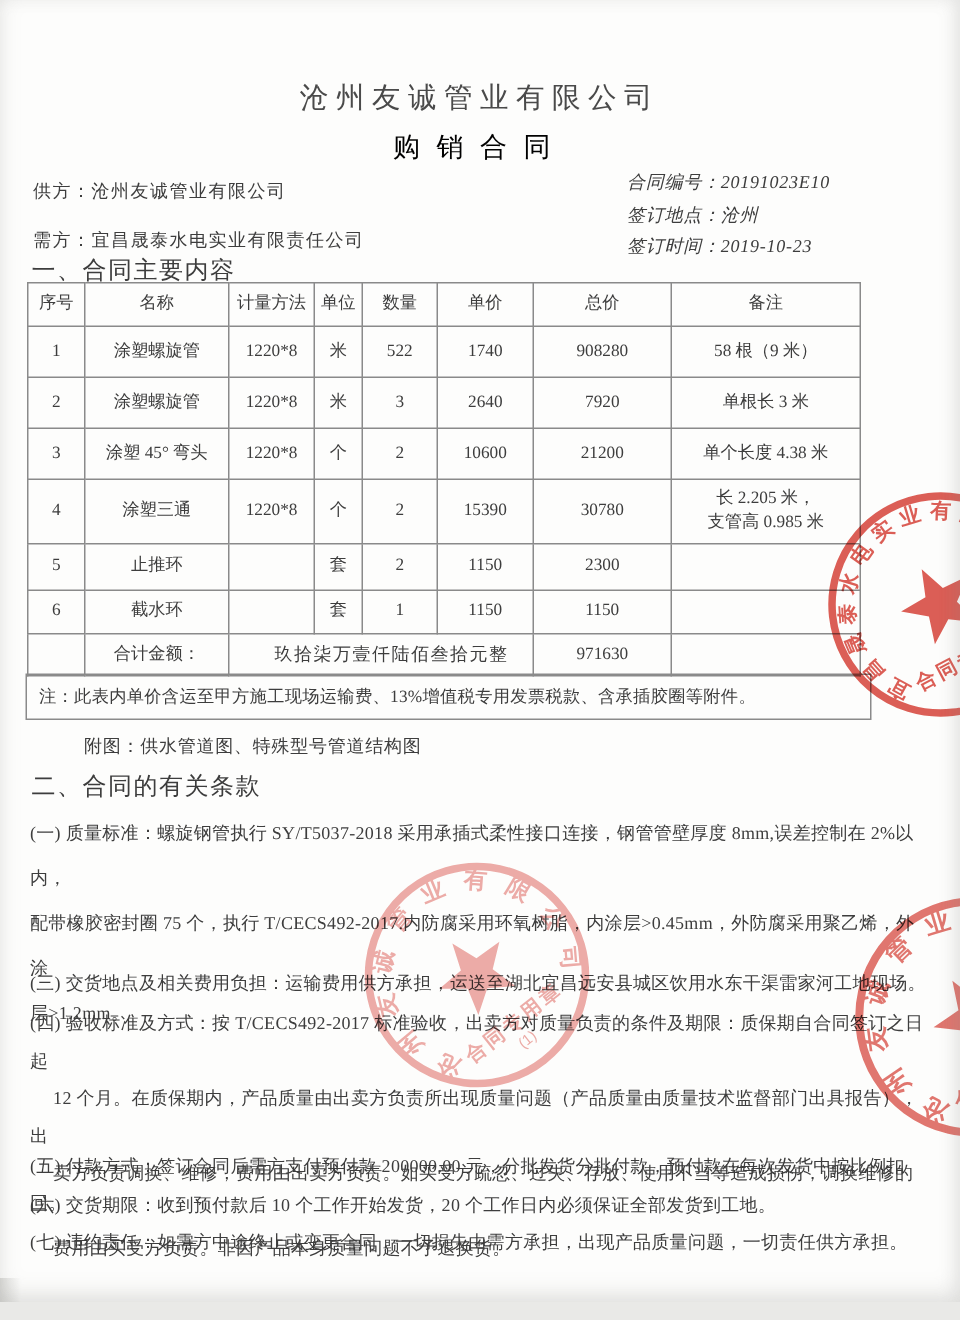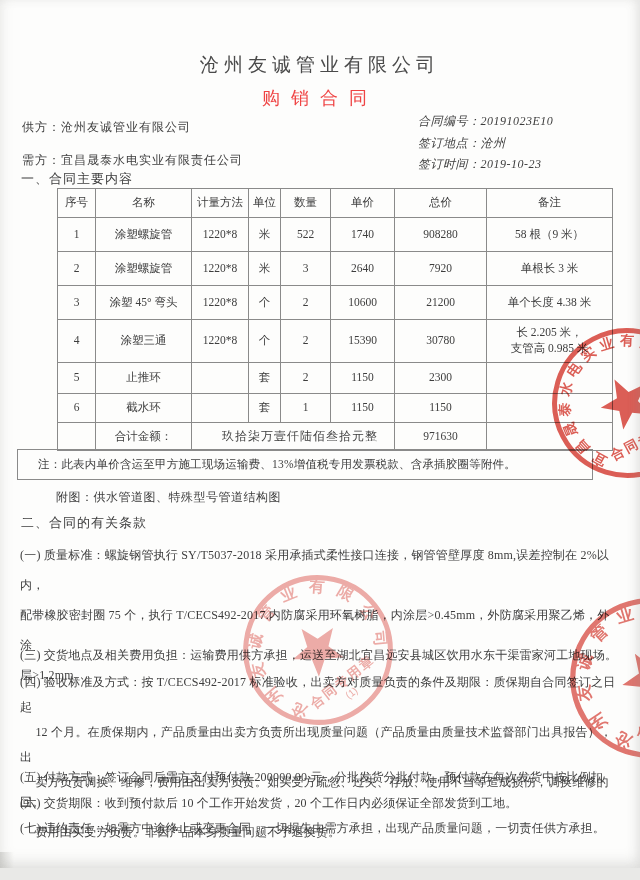--- a/index.html
+++ b/index.html
@@ -6,37 +6,37 @@
   .page{
     position:relative;width:640px;height:868px;margin:0 auto;
     background:#fdfdfc;overflow:hidden;
     font-family:"Liberation Serif","DejaVu Serif",serif;
     color:#3d3d3d;
   }
   .page::after{content:"";position:absolute;inset:0;pointer-events:none;
     box-shadow:inset 0 -6px 14px rgba(120,120,115,.18), inset -4px 0 10px rgba(150,150,145,.10);}
   .abs{position:absolute;}
   .doc-title{left:0;right:0;top:52px;text-align:center;font-size:19px;letter-spacing:5px;color:#4a4a4a;}
-  .doc-subtitle{left:0;right:0;top:86px;text-align:center;font-size:18px;letter-spacing:11px;color:#ef4444;}
+  .doc-subtitle{left:0;right:0;top:86px;text-align:center;font-size:18px;letter-spacing:11px;color:#000000;}
   .party-line{left:22px;font-size:12px;letter-spacing:1px;text-align:center;}
   .meta-line{left:418px;font-size:12px;letter-spacing:.5px;font-style:italic;}
-  .section-title{left:21px;font-size:13px;letter-spacing:1px;}
-  table.items{position:absolute;left:18px;top:188px;width:555px;border-collapse:collapse;table-layout:fixed;margin-left:39px;}
+  .section-title{left:21px;font-size:16px;letter-spacing:1px;}
+  table.items{position:absolute;left:18px;top:188px;width:555px;border-collapse:collapse;table-layout:fixed;}
   table.items th,table.items td{
     border:1px solid #8a8a8a;padding:0 2px;text-align:center;vertical-align:middle;
     font-size:11.5px;font-weight:normal;white-space:pre-line;line-height:1.35;overflow:hidden;
   }
   table.items thead tr{height:29px;}
   table.items tbody tr{height:34px;}
   table.items tbody tr:nth-child(4){height:43px;}
   table.items tbody tr:nth-child(5){height:31px;}
   table.items tbody tr:nth-child(6){height:29px;}
   table.items tfoot tr{height:28px;}
   .note-box{left:17px;top:449px;width:554px;height:29px;border:1px solid #8a8a8a;
-    display:flex;align-items:center;padding-left:20px;font-size:11.5px;letter-spacing:.2px;background:transparent;}
+    display:flex;align-items:center;padding-left:8px;font-size:11.5px;letter-spacing:.2px;background:transparent;}
   .attachment-line{left:20px;top:489px;font-size:12px;letter-spacing:.5px;padding-left:36px;}
   .term{left:20px;width:600px;font-size:12px;line-height:25px;white-space:pre-wrap;letter-spacing:.2px;}
   .term.lh27{line-height:30px;}
   .stamp{position:absolute;color:#d9493f;mix-blend-mode:multiply;pointer-events:none;}
   .stamp svg text{font-family:"Liberation Sans","DejaVu Sans",sans-serif;}
   .corner-smudge{left:0;top:852px;width:14px;height:28px;
     background:linear-gradient(90deg,rgba(160,160,155,.35),rgba(160,160,155,0));}
 </style>
 </head>
 <body>

